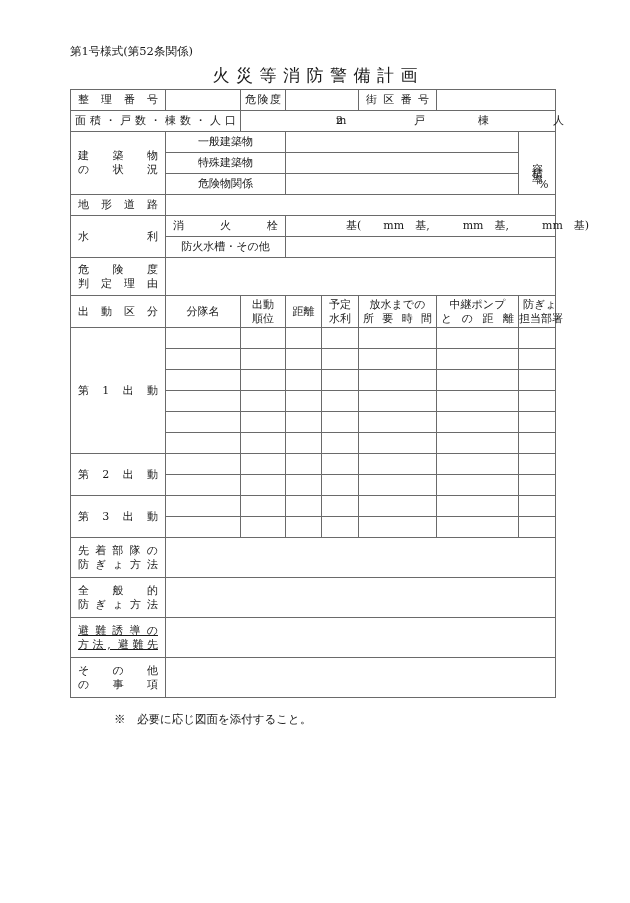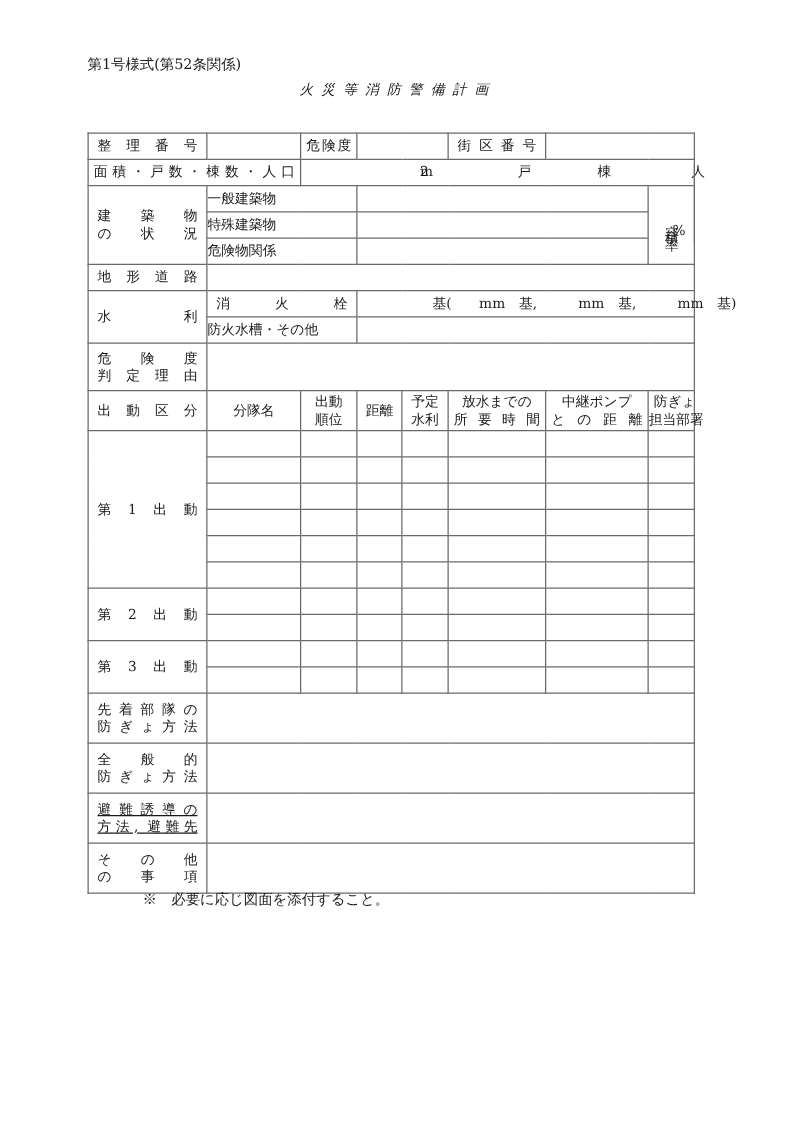--- a/index.html
+++ b/index.html
@@ -32,32 +32,31 @@
     font-size: 11.5px;
     letter-spacing: 0px;
     white-space: nowrap;
   }
   .doc-title {
     position: absolute;
     left: 0;
     top: 64px;
     width: 630px;
     text-align: center;
-    font-size: 11px;
+    font-size: 17px;
     letter-spacing: 6.5px;
     text-indent: 6.5px;
     white-space: nowrap;
-    font-style: italic;
   }
 
   
   .form-table {
     position: absolute;
     left: 70px;
-    top: 106px;
+    top: 89px;
     width: 485px;
     border-collapse: collapse;
     table-layout: fixed;
     font-size: 11px;
     padding-left: 14px;
   }
   .form-table td {
     border: 1px solid #6a6a6a;
     padding: 0;
     vertical-align: middle;
@@ -79,21 +78,21 @@
   }
   .spread-tight {
     display: block;
     text-align: justify;
     text-align-last: justify;
     padding: 0 4px;
     white-space: nowrap;
   }
   .two-line { line-height: 1.35; }
   .sub-label {
-    text-align: left;
+    text-align: center;
     white-space: nowrap;
   }
 
   
   .vert-cell {
     text-align: center;
     vertical-align: middle;
   }
   .vert {
     display: inline-block;

